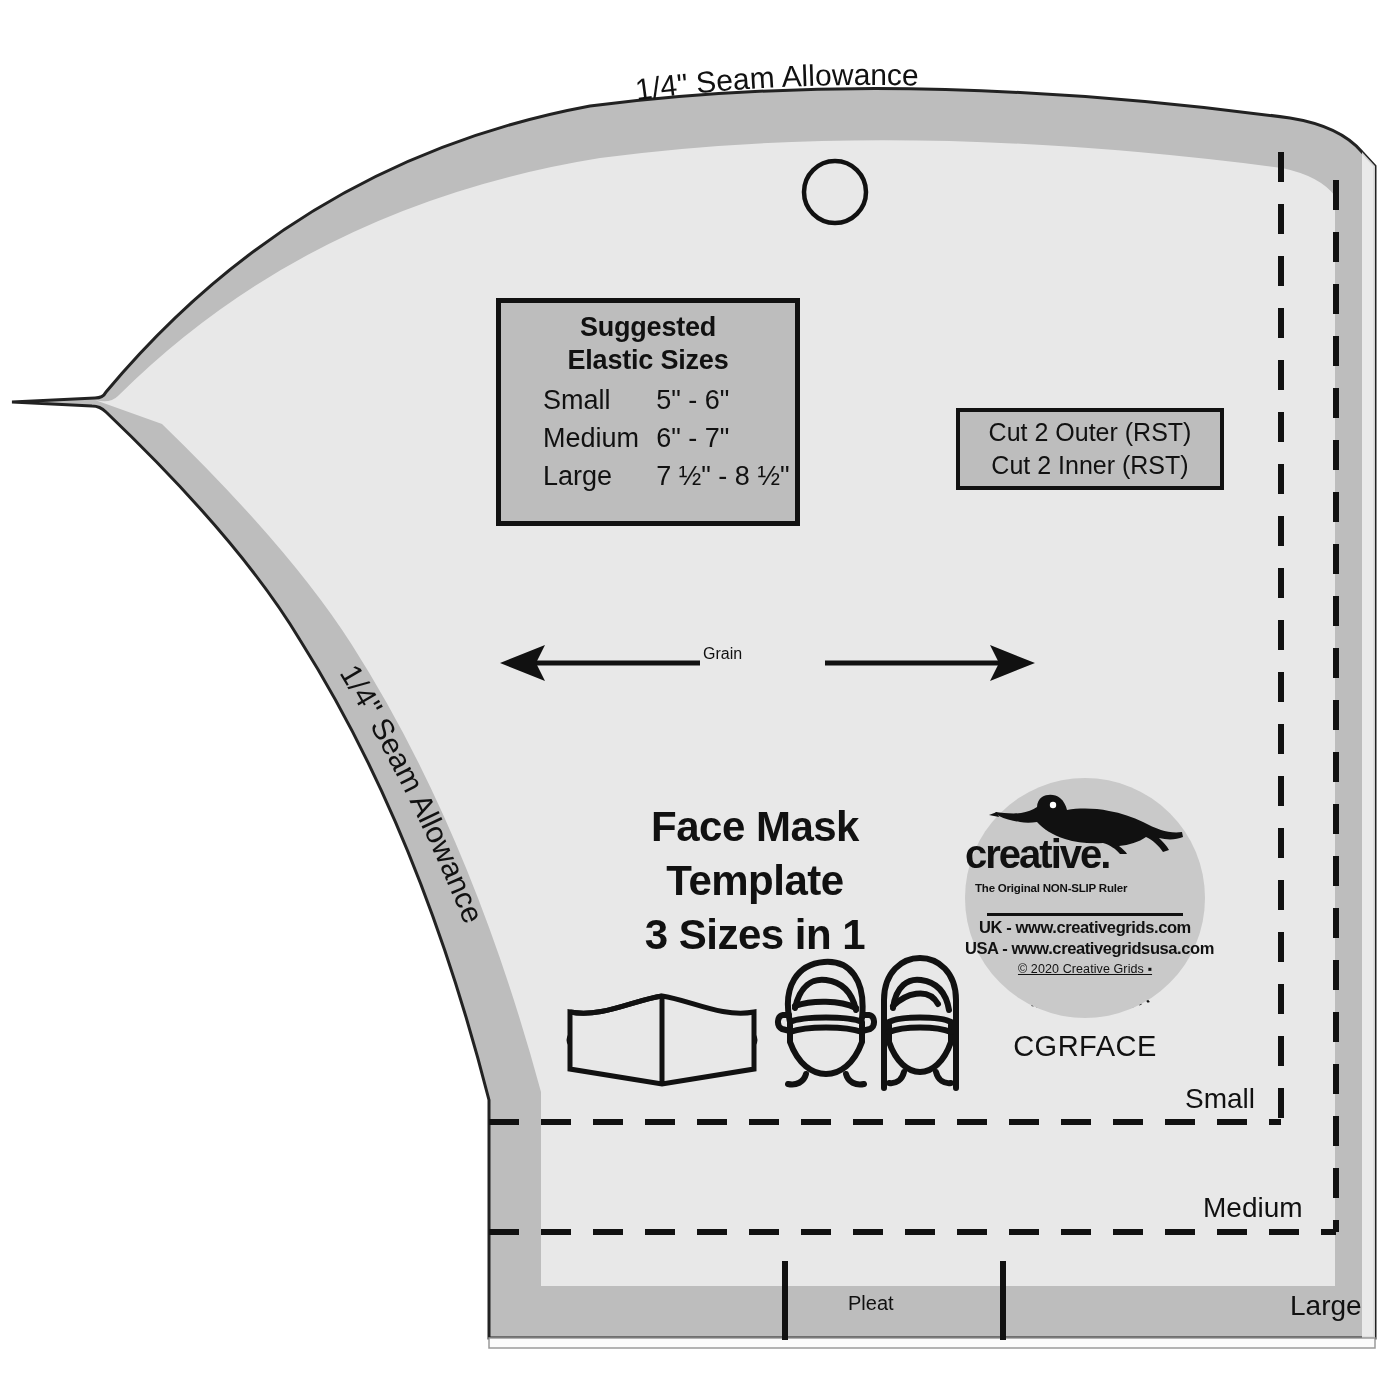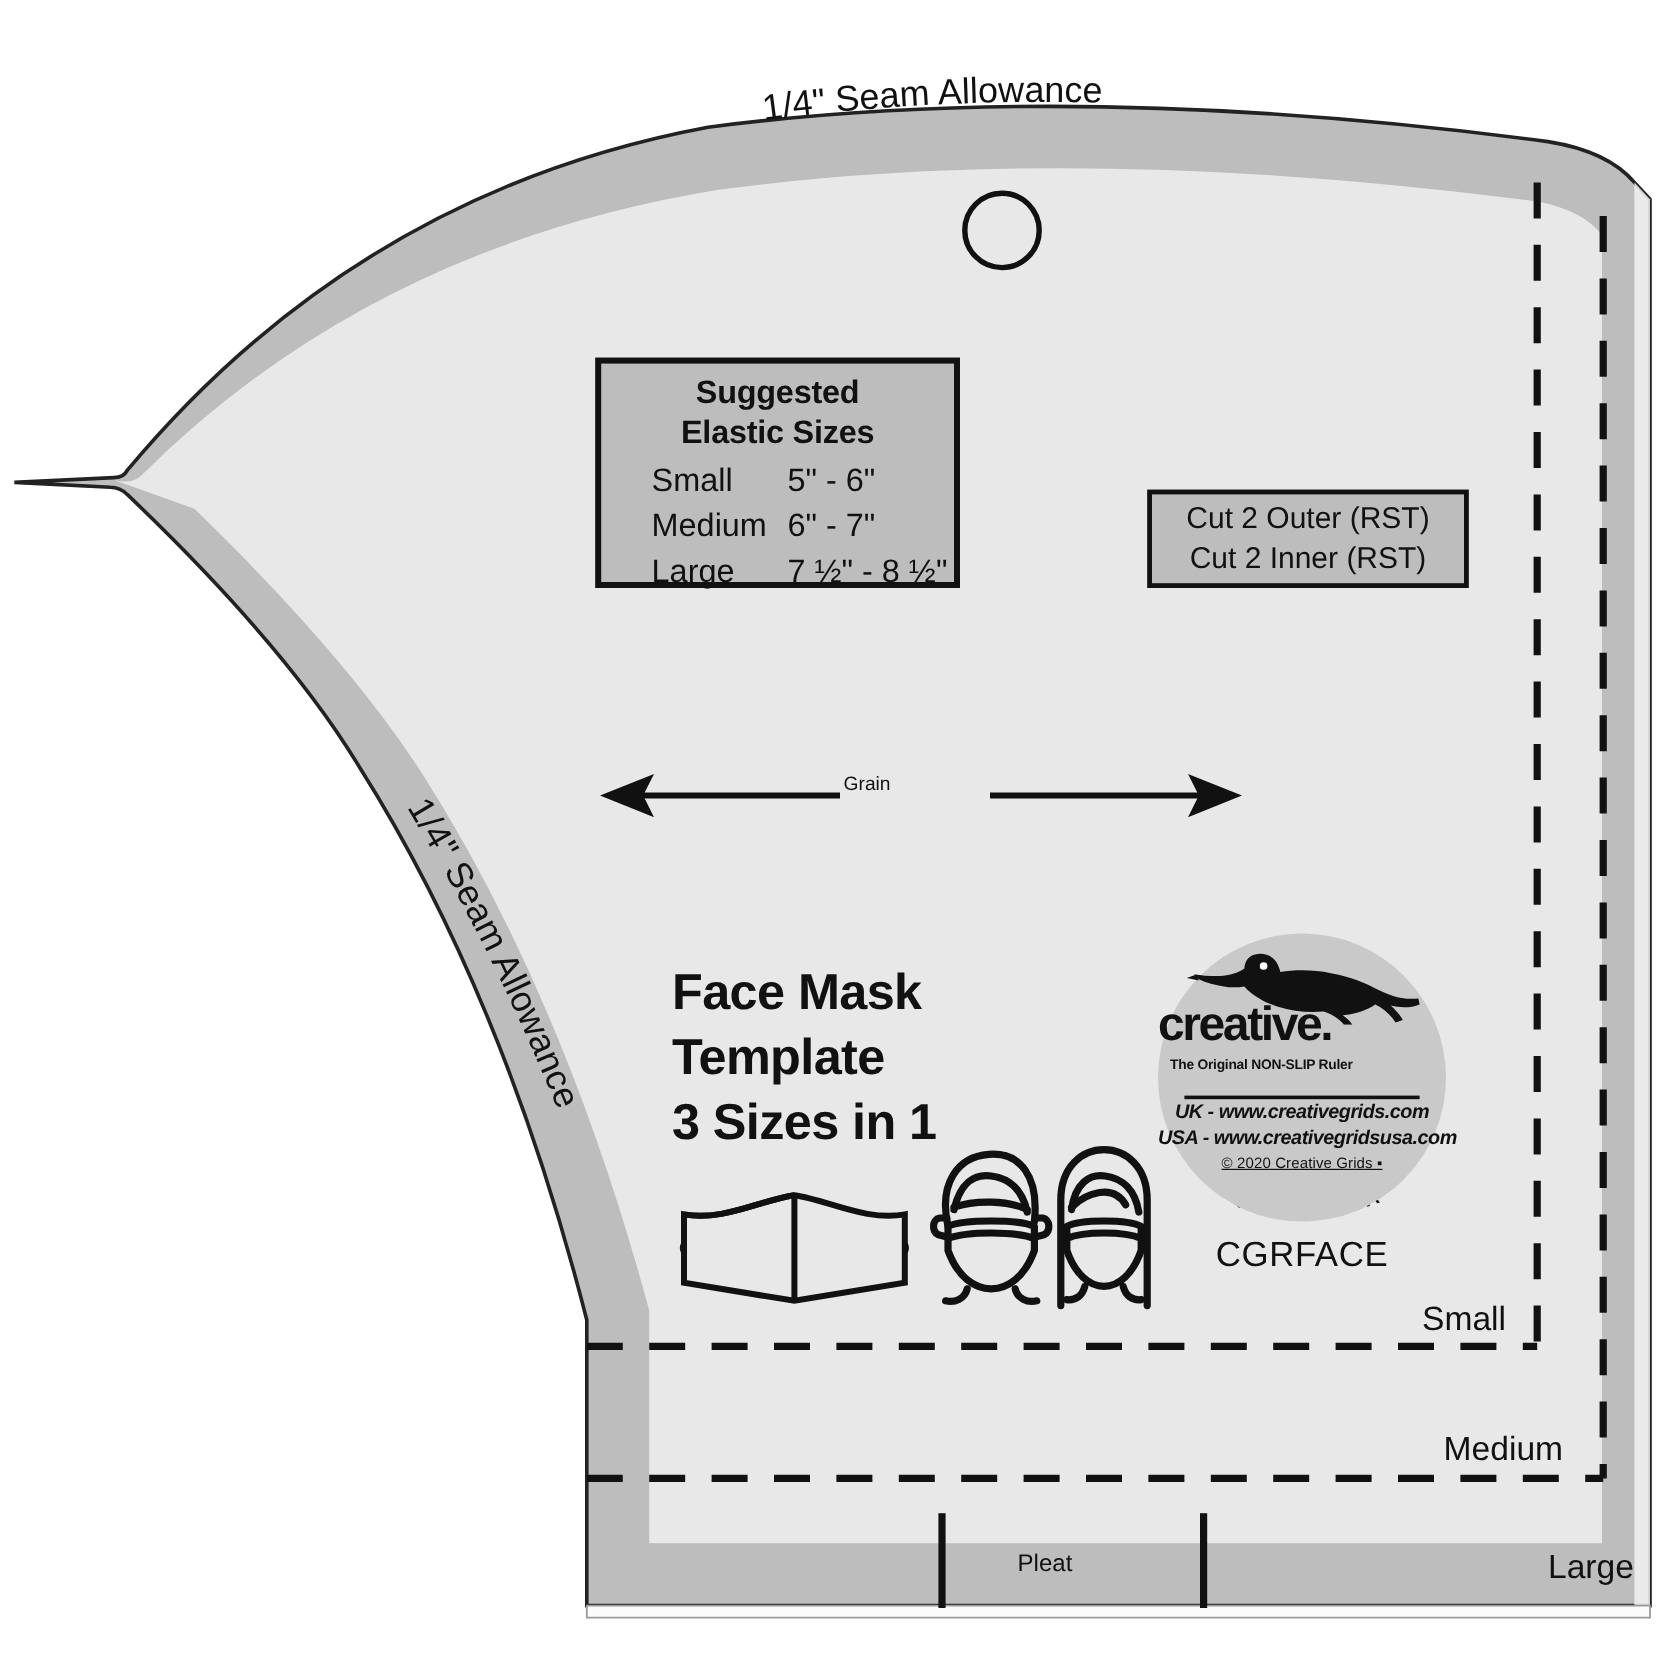--- a/index.html
+++ b/index.html
@@ -8,21 +8,21 @@
     font-family:"Liberation Sans","DejaVu Sans",sans-serif;
     color:#111;
   }
   #stage{position:absolute;inset:0;width:1400px;height:1400px;}
   svg#ruler{position:absolute;left:0;top:0;width:1400px;height:1400px;}
 
   .ovl{position:absolute;}
 
   
   #elastic-box{
-    left:496px;top:298px;width:304px;height:192px;
+    left:496px;top:298px;width:304px;height:228px;
     background:#bdbdbd;border:5px solid #111;box-sizing:border-box;
     display:flex;flex-direction:column;align-items:center;
     padding-top:8px;
   }
   #elastic-box .hd{
     font-weight:bold;font-size:27px;line-height:33px;text-align:center;
     letter-spacing:-.2px;
   }
   #elastic-box table{border-collapse:collapse;margin-top:4px;width:100%;}
   #elastic-box td{font-size:27px;line-height:38px;padding:0;}
@@ -33,21 +33,21 @@
   
   #cut-box{
     left:956px;top:408px;width:268px;height:82px;
     background:#bdbdbd;border:4px solid #111;box-sizing:border-box;
     display:flex;flex-direction:column;justify-content:center;align-items:center;
   }
   #cut-box div{font-size:25px;line-height:33px;white-space:nowrap;}
 
   
   #title-block{
-    left:560px;top:800px;width:390px;
+    left:560px;top:800px;width:390px;text-align:center;
   }
   #title-block div{
     font-weight:bold;font-size:42px;line-height:54px;letter-spacing:-.5px;
   }
 
   
   #logo{
     left:965px;top:778px;width:240px;height:240px;border-radius:50%;
     background:#c9c9c9;
   }
@@ -55,21 +55,21 @@
   #logo .wordmark{position:absolute;left:0;top:58px;width:240px;}
   #logo .w1{font-weight:bold;font-size:40px;line-height:36px;letter-spacing:-2px;}
   #logo .w2{font-weight:bold;font-size:40px;line-height:38px;letter-spacing:-2px;}
   #logo .sub{
     position:absolute;left:10px;top:104px;width:130px;
     font-weight:bold;font-size:11.5px;letter-spacing:-.2px;white-space:nowrap;
   }
   #logo .rule{position:absolute;left:22px;top:135px;width:196px;height:3px;background:#111;}
   #logo .u1,#logo .u2{
     position:absolute;width:240px;text-align:center;font-weight:bold;
-    font-size:16.5px;letter-spacing:-.4px;white-space:nowrap;font-style:italic;
+    font-size:16.5px;letter-spacing:-.4px;white-space:nowrap;
   }
   #logo .u1{top:140px;}
   #logo .u2{top:161px;}
   #logo .cr{
     position:absolute;width:240px;text-align:center;top:184px;
     font-size:12.5px;letter-spacing:.1px;white-space:nowrap;text-decoration:underline;
   }
   #logo .reg{font-size:17px;vertical-align:super;letter-spacing:0;}
   #cgrface{
     left:965px;top:1030px;width:240px;text-align:center;

